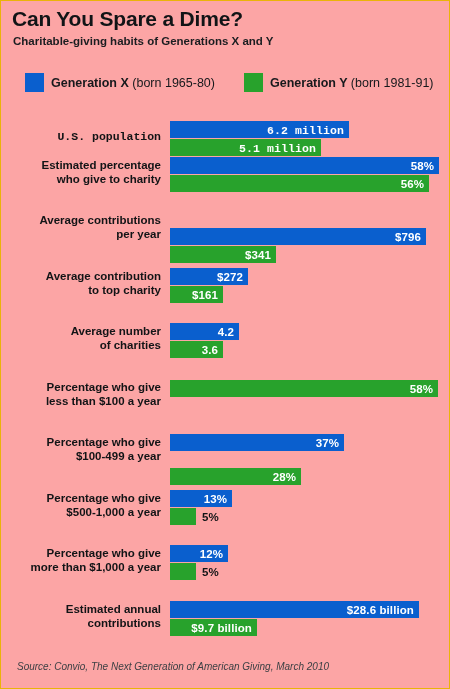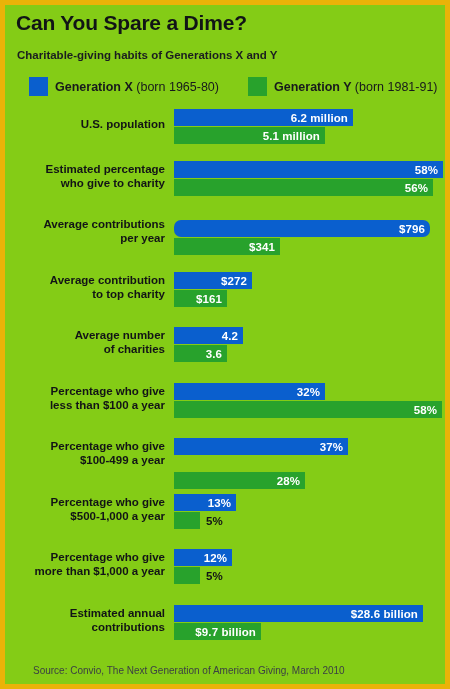--- a/index.html
+++ b/index.html
@@ -8,22 +8,22 @@
     background: #ffffff;
   }
   body {
     font-family: "Liberation Sans", sans-serif;
     -webkit-font-smoothing: antialiased;
   }
   #infographic {
     position: relative;
     width: 450px;
     height: 689px;
-    background: #84cc16;
-    border: 5px solid #eab308;
+    background: #fca5a5;
+    border: 1px solid #eab308;
     box-sizing: border-box;
     overflow: hidden;
   }
   .inner {
     position: absolute;
     left: 0; top: 0;
     width: 448px;
     height: 687px;
     padding: 0;
   }
@@ -38,21 +38,20 @@
     white-space: nowrap;
   }
   .subtitle {
     position: absolute;
     left: 12px;
     top: 34px;
     font-size: 11.5px;
     font-weight: bold;
     color: #1a1d20;
     white-space: nowrap;
-    margin-top: 10px;
   }
   .legend {
     position: absolute;
     left: 0;
     top: 72px;
     width: 408px;
     height: 22px;
   }
   .legend-item {
     position: absolute;
@@ -122,25 +121,26 @@
   }
   .bar-value.inside {
     right: 5px;
   }
   .bar-value.outside {
     left: calc(100% + 6px);
     color: #121416;
   }
   .source {
     position: absolute;
-    left: 28px;
+    left: 16px;
     top: 660px;
     font-size: 10px;
     color: #3c4044;
     white-space: nowrap;
+    font-style: italic;
   }
 </style>
 </head>
 <body>
 
 <div id="infographic">
   <div class="inner">
 
     <div class="title">Can You Spare a Dime?</div>
     <div class="subtitle">Charitable-giving habits of Generations X and Y</div>
@@ -156,21 +156,21 @@
       <div class="legend-item gy">
         <span class="swatch" style="background: rgb(40, 162, 44);"></span>
         <span class="legend-label">
           <span>Generation Y</span>
           <span class="paren">(born 1981-91)</span>
         </span>
       </div>
     </div>
 
     <div class="rows" id="rows">
-        <div class="row" style="position: absolute; top: 0px; height: 40px;">
+        <div class="row" style="position: absolute; top: 16px; height: 40px; font-family: Liberation Mono, monospace;">
           <div class="row-label" style="top: 9px;">
             <div>U.S. population</div>
           </div>
           <div class="bars">
             <div class="bar blue" style="width: 179px; margin-top: 0px;">
               <span class="bar-value inside">6.2 million</span>
             </div>
             <div class="bar green" style="width: 151px; margin-top: 1px;">
               <span class="bar-value inside">5.1 million</span>
             </div>
@@ -189,21 +189,21 @@
               <span class="bar-value inside">56%</span>
             </div>
           </div>
         </div>
         <div class="row" style="position: absolute; top: 107px; height: 40px;">
           <div class="row-label" style="top: 2px;">
             <div>Average contributions</div>
             <div>per year</div>
           </div>
           <div class="bars">
-            <div class="bar blue" style="width: 256px; margin-top: 4px; border-radius: 7px;">
+            <div class="bar blue" style="width: 256px; margin-top: 16px;">
               <span class="bar-value inside">$796</span>
             </div>
             <div class="bar green" style="width: 106px; margin-top: 1px;">
               <span class="bar-value inside">$341</span>
             </div>
           </div>
         </div>
         <div class="row" style="position: absolute; top: 163px; height: 40px;">
           <div class="row-label" style="top: 2px;">
             <div>Average contribution</div>
@@ -231,23 +231,20 @@
               <span class="bar-value inside">3.6</span>
             </div>
           </div>
         </div>
         <div class="row" style="position: absolute; top: 274px; height: 40px;">
           <div class="row-label" style="top: 2px;">
             <div>Percentage who give</div>
             <div>less than $100 a year</div>
           </div>
           <div class="bars">
-            <div class="bar blue" style="width: 151px; margin-top: 0px;">
-              <span class="bar-value inside">32%</span>
-            </div>
             <div class="bar green" style="width: 268px; margin-top: 1px;">
               <span class="bar-value inside">58%</span>
             </div>
           </div>
         </div>
         <div class="row" style="position: absolute; top: 329px; height: 40px;">
           <div class="row-label" style="top: 2px;">
             <div>Percentage who give</div>
             <div>$100-499 a year</div>
           </div>

